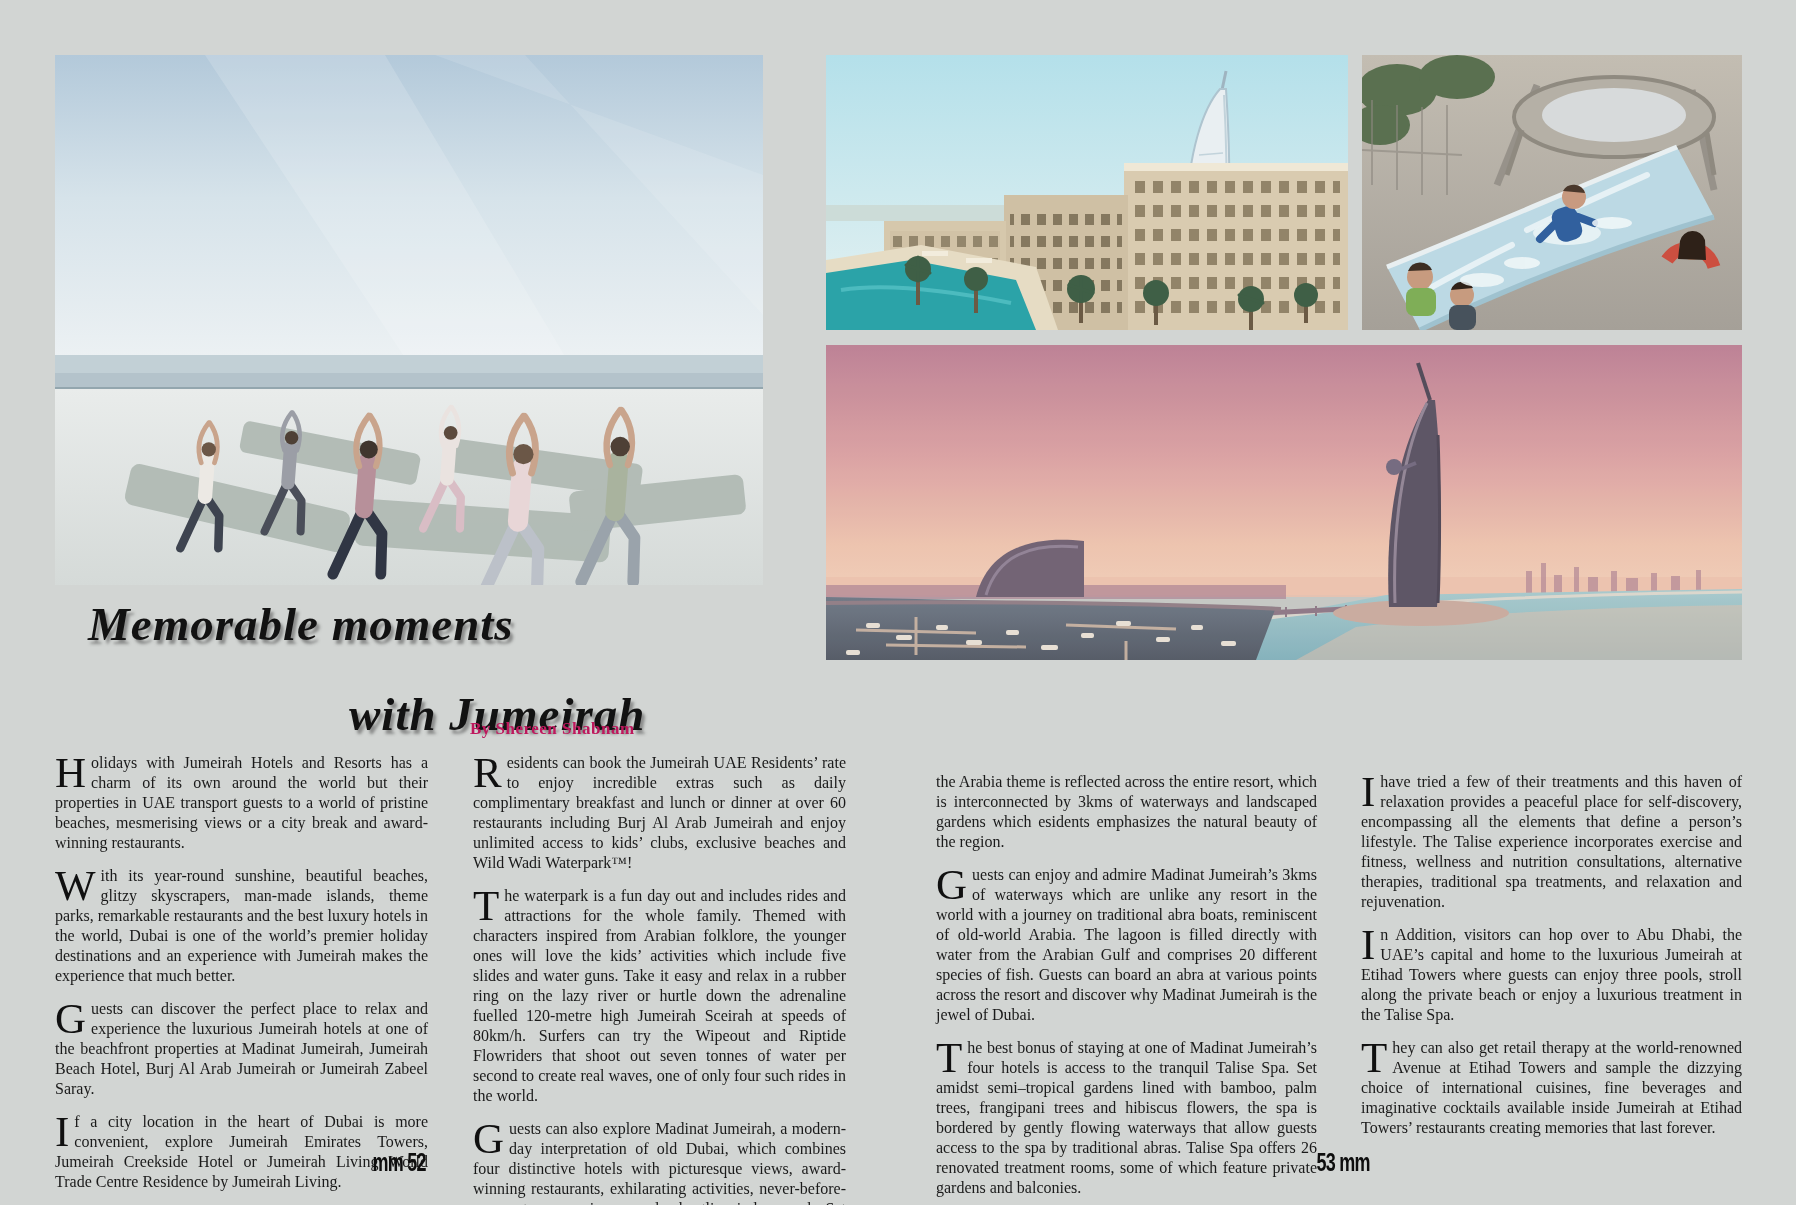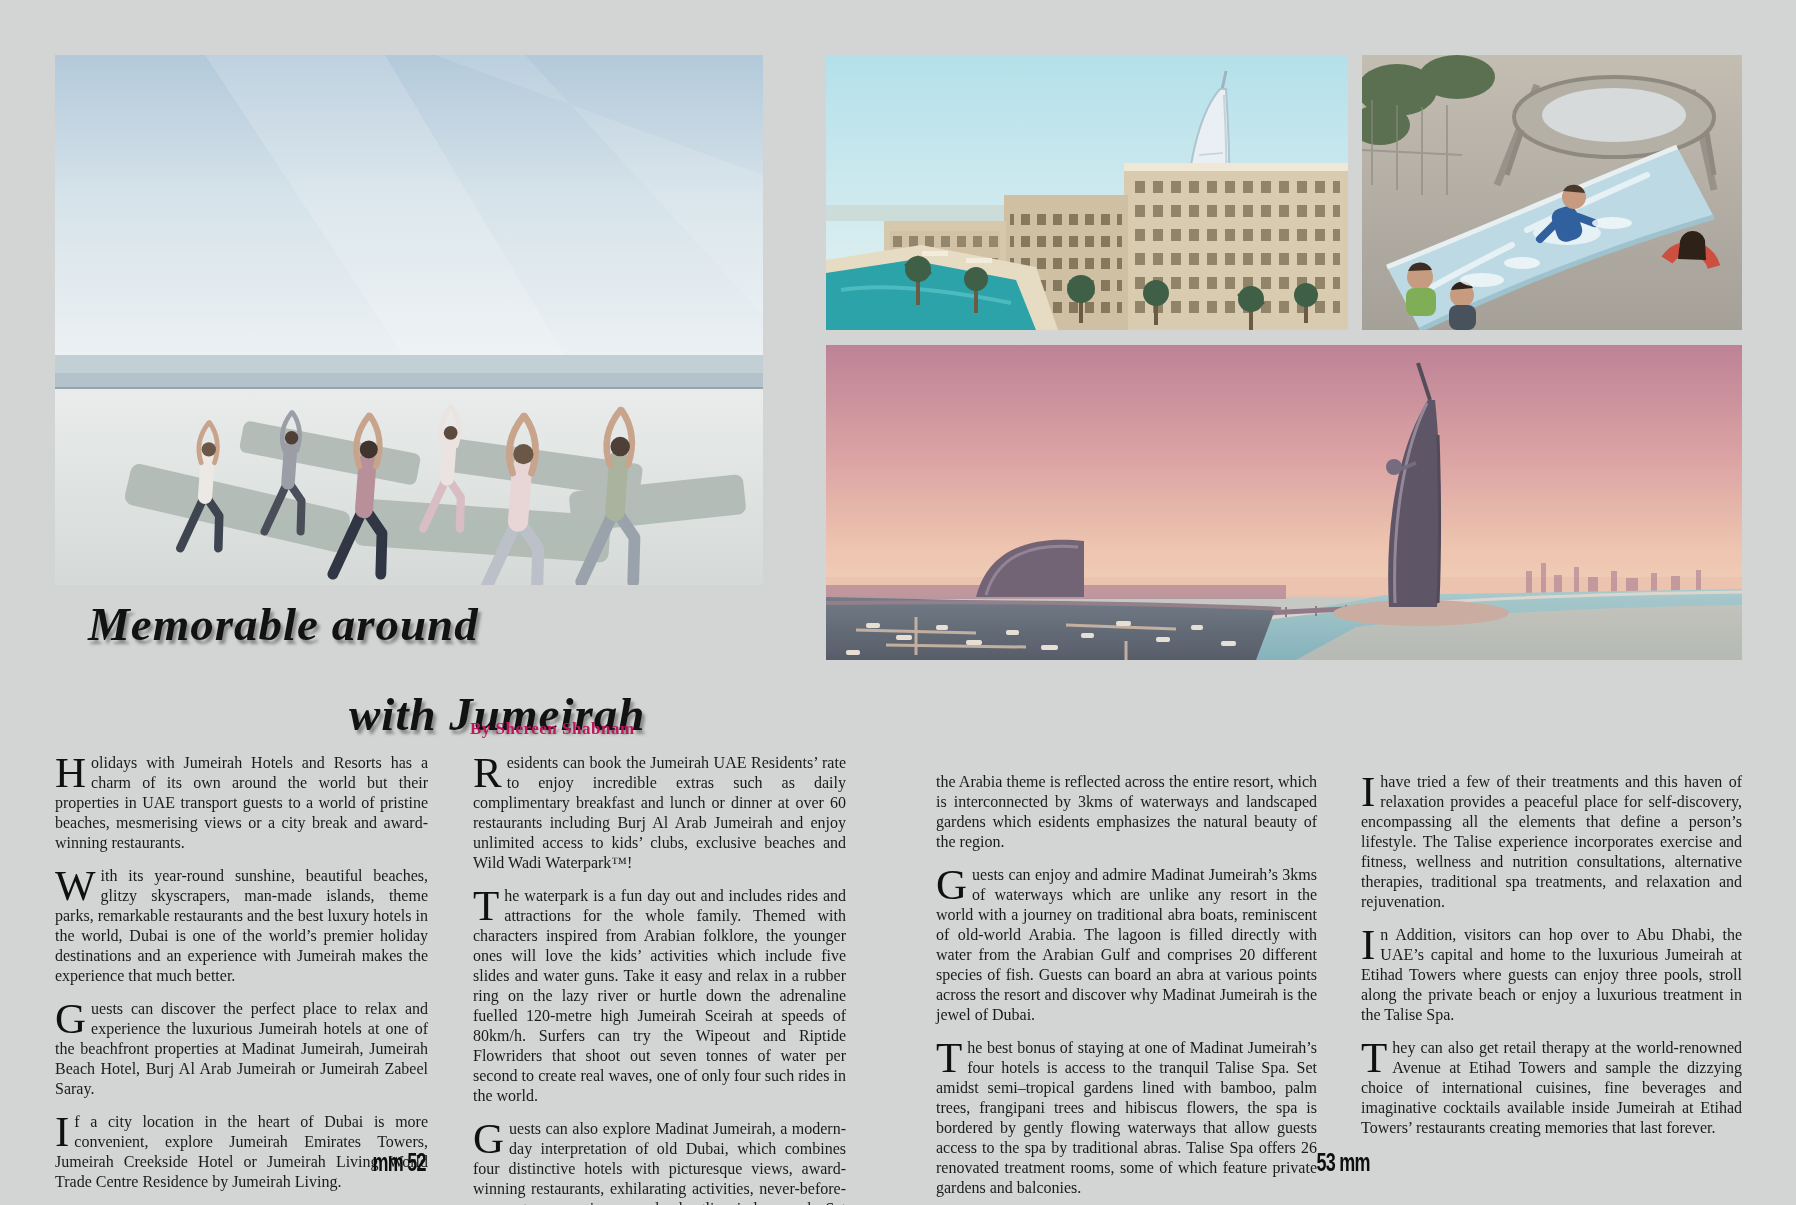--- a/index.html
+++ b/index.html
@@ -152,21 +152,21 @@
           <path d="M0 0 L15 22 L14 56" stroke="#9aa3ab" stroke-width="9" stroke-linecap="round" stroke-linejoin="round" fill="none"></path>
           <path d="M0 2 L3 -38" stroke="#a9b39e" stroke-width="15" stroke-linecap="round" fill="none"></path>
           <path d="M-4 -34 C-10 -52 -4 -66 4 -76" stroke="#c9a48c" stroke-width="5" stroke-linecap="round" fill="none"></path>
           <path d="M10 -34 C16 -52 12 -66 5 -76" stroke="#c9a48c" stroke-width="5" stroke-linecap="round" fill="none"></path>
           <circle cx="4" cy="-48" r="7.5" fill="#4e4036"></circle>
         </g>
       </svg>
     </figure>
 
     <h1>
-      <span class="title-line" id="title1">Memorable around</span>
+      <span class="title-line" id="title1">Memorable moments</span>
       <span class="title-line" id="title2">with Jumeirah</span>
     </h1>
     <div class="byline">By Shereen Shabnam</div>
 
     <div class="cols" id="left-cols">
       <div class="col">
           <p class="para"><span class="dropcap">H</span>olidays with Jumeirah Hotels and Resorts has a charm of its own around the world but their properties in UAE transport guests to a world of pristine beaches, mesmerising views or a city break and award-winning restaurants.</p>
           <p class="para"><span class="dropcap">W</span>ith its year-round sunshine, beautiful beaches, glitzy skyscrapers, man-made islands, theme parks, remarkable restaurants and the best luxury hotels in the world, Dubai is one of the world’s premier holiday destinations and an experience with Jumeirah makes the experience that much better.</p>
           <p class="para"><span class="dropcap">G</span>uests can discover the perfect place to relax and experience the luxurious Jumeirah hotels at one of the beachfront properties at Madinat Jumeirah, Jumeirah Beach Hotel, Burj Al Arab Jumeirah or Jumeirah Zabeel Saray.</p>
           <p class="para"><span class="dropcap">I</span>f a city location in the heart of Dubai is more convenient, explore Jumeirah Emirates Towers, Jumeirah Creekside Hotel or Jumeirah Living World Trade Centre Residence by Jumeirah Living.</p>

